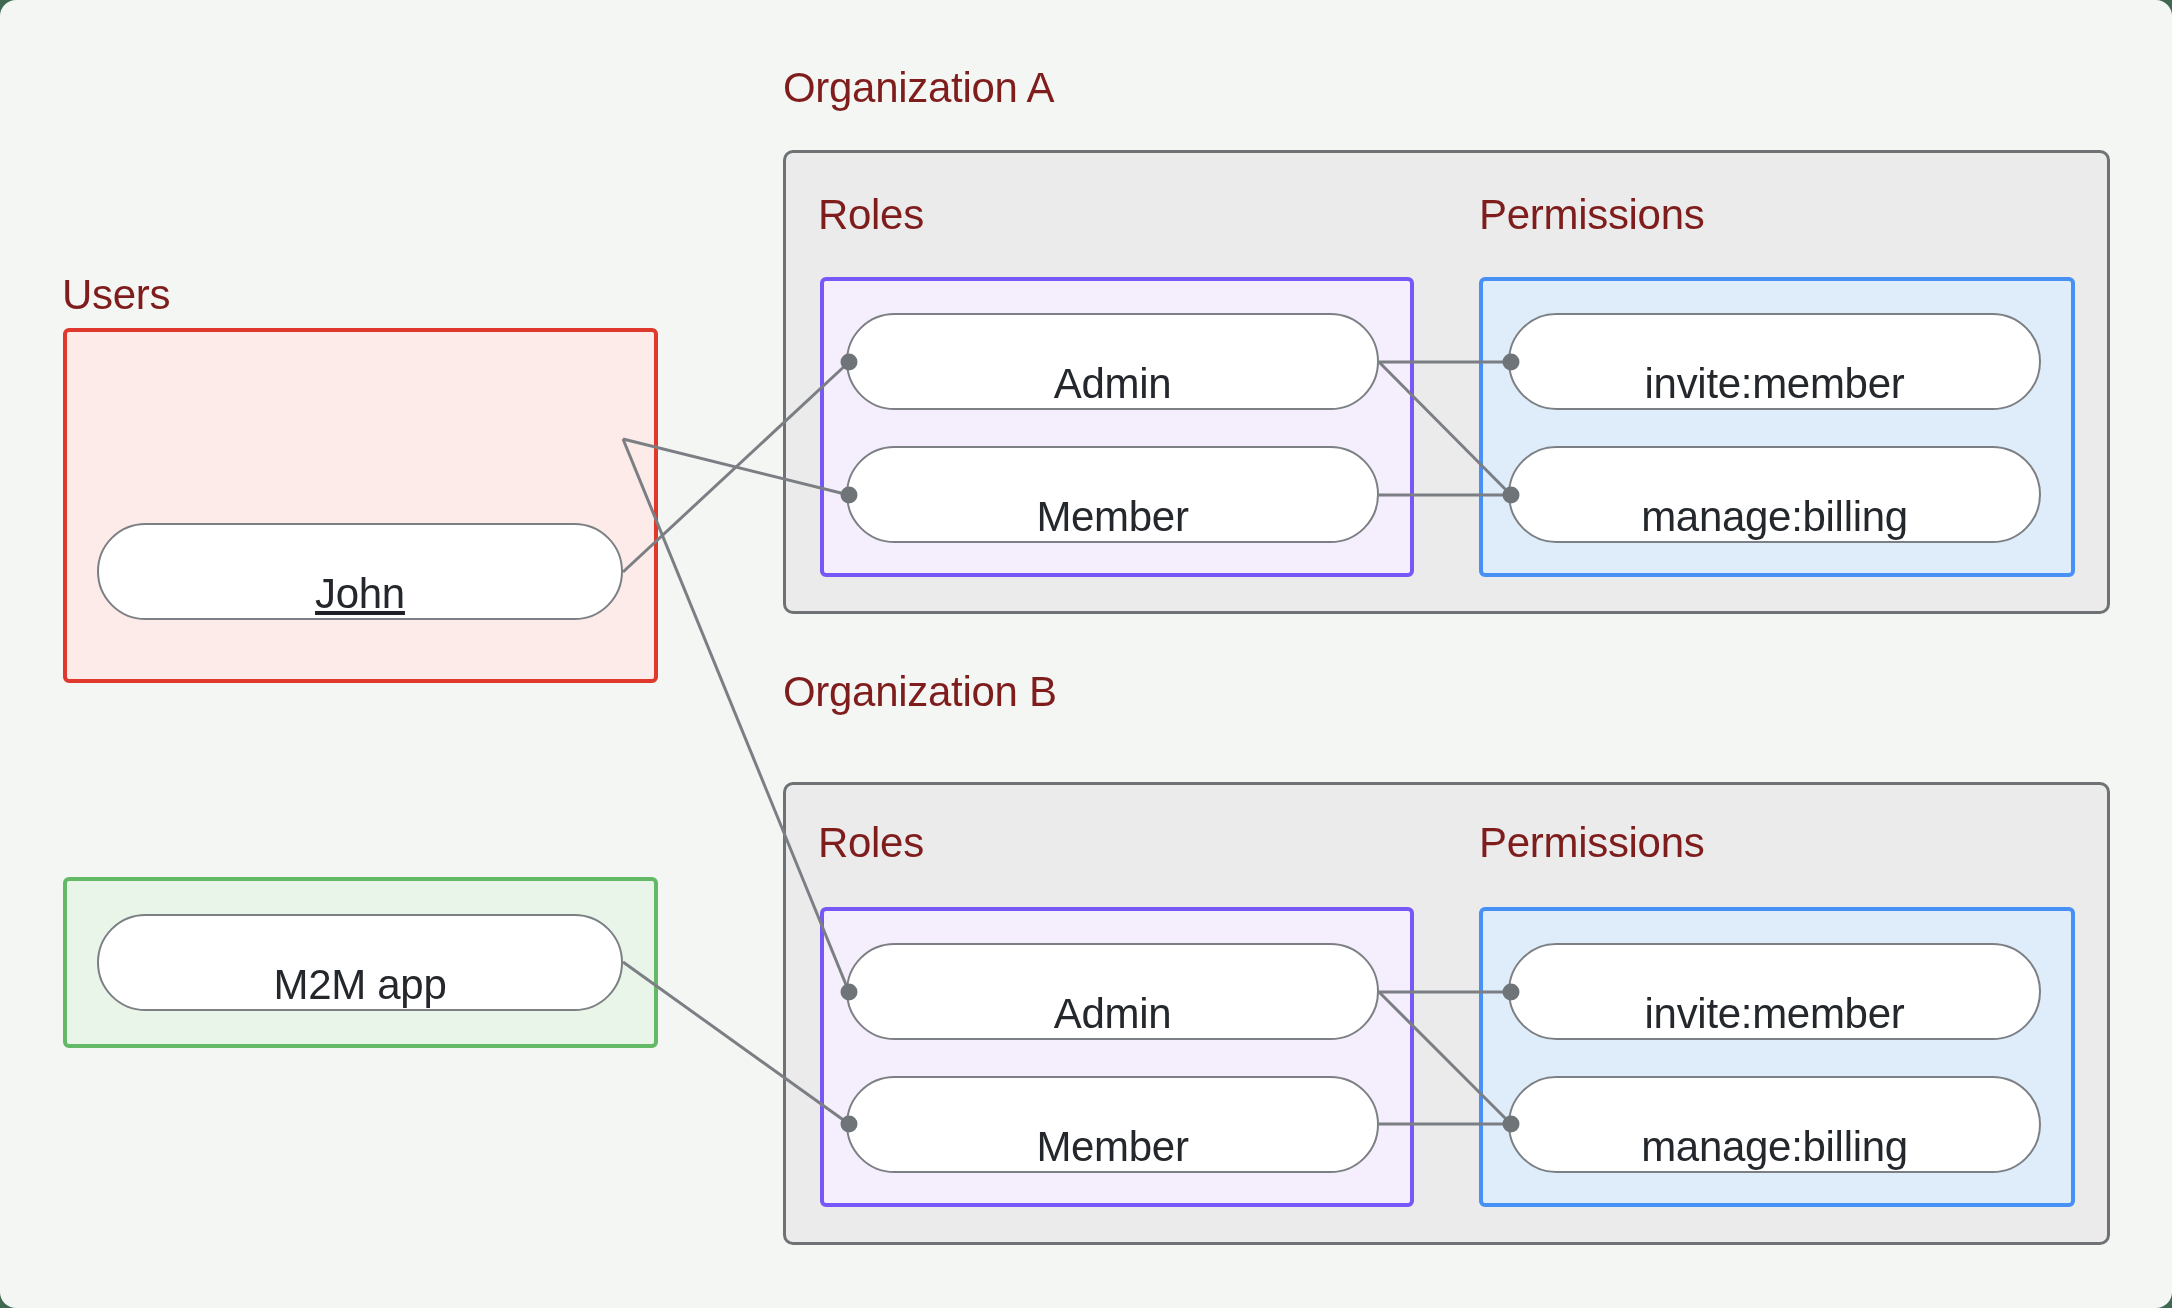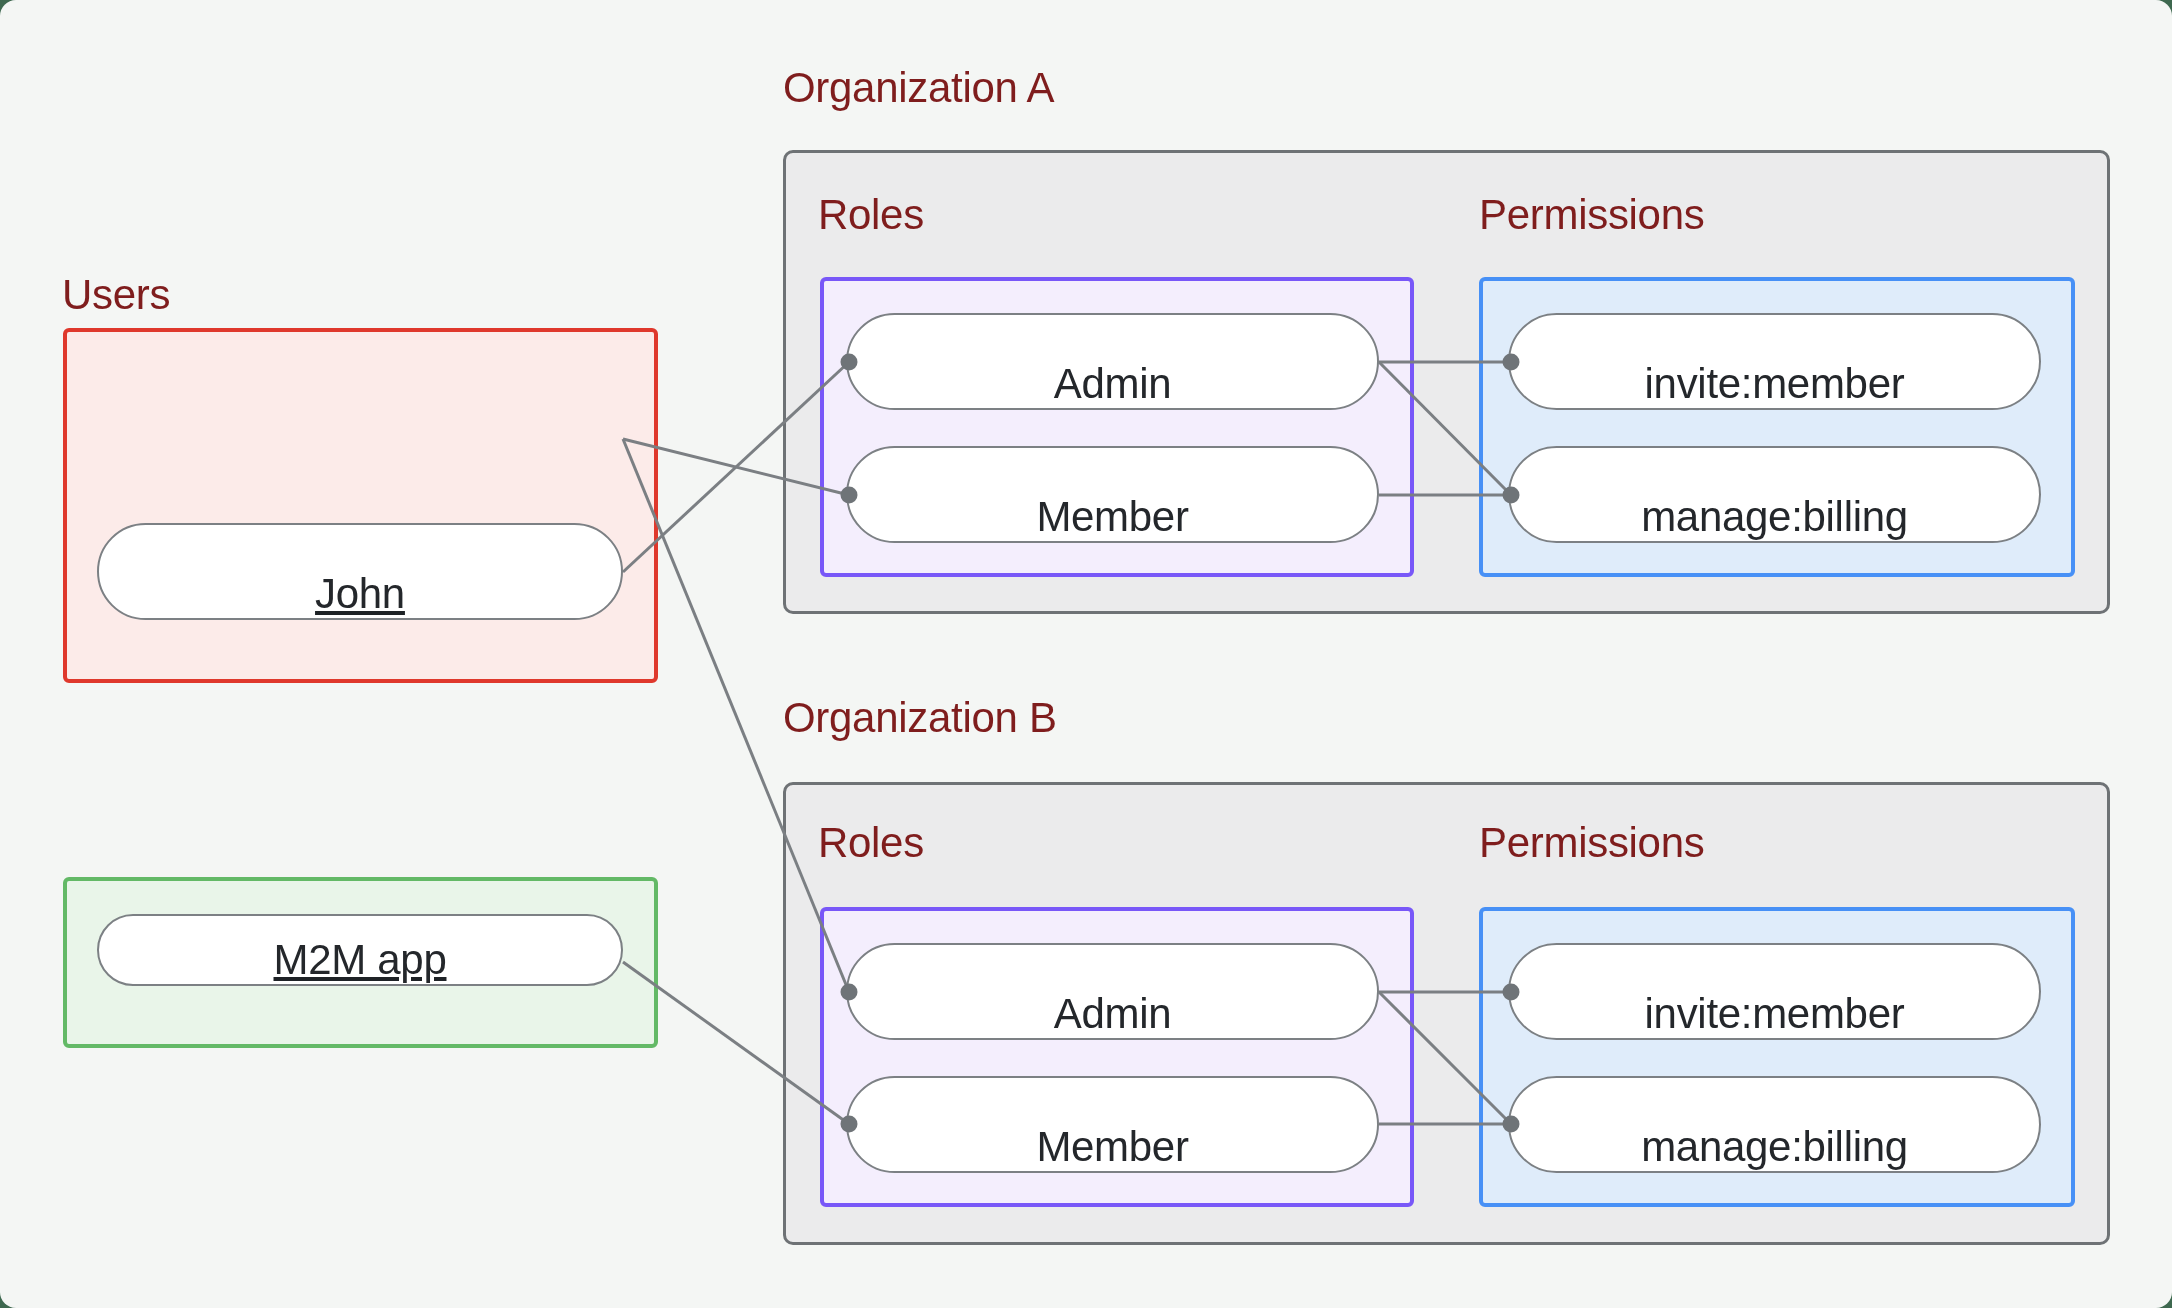--- a/index.html
+++ b/index.html
@@ -76,21 +76,21 @@
   <div class="gbox" style="left: 63px; top: 328px; width: 595px; height: 355px; border-color: rgb(223, 56, 44); background-color: rgb(252, 235, 233);"></div>
 
 
   <div class="pill" style="left:97px; top:523px; width:526px; height:97px;text-decoration:underline;">
     <span>John</span>
   </div>
 
 
   <div class="gbox" style="left: 63px; top: 877px; width: 595px; height: 171px; border-color: rgb(99, 185, 102); background-color: rgb(233, 245, 233);"></div>
 
-  <div class="pill" style="left:97px; top:914px; width:526px; height:72px;text-decoration:underline;">
+  <div class="pill" style="left:97px; top:914px; width:526px; height:97px;">
     <span>M2M app</span>
   </div>
 
   <div class="label" style="left:783px; top:67px;">Organization A</div>
 
   <div class="orgbox" style="left: 783px; top: 150px; width: 1327px; height: 464px; border-color: rgb(110, 114, 117); background-color: rgb(235, 235, 236);"></div>
 
   <div class="label" style="left:818px; top:194px;">Roles</div>
 
   <div class="gbox" style="left: 820px; top: 277px; width: 594px; height: 300px; border-color: rgb(120, 87, 248); background-color: rgb(244, 238, 253);"></div>
@@ -108,21 +108,21 @@
   <div class="gbox" style="left: 1479px; top: 277px; width: 596px; height: 300px; border-color: rgb(71, 144, 246); background-color: rgb(223, 236, 250);"></div>
 
   <div class="pill" style="left:1508px; top:313px; width:533px; height:97px;">
     <span>invite:member</span>
   </div>
 
   <div class="pill" style="left:1508px; top:446px; width:533px; height:97px;">
     <span>manage:billing</span>
   </div>
 
-  <div class="label" style="left:783px; top:697px;">Organization B</div>
+  <div class="label" style="left:783px; top:671px;">Organization B</div>
 
   <div class="orgbox" style="left: 783px; top: 782px; width: 1327px; height: 463px; border-color: rgb(110, 114, 117); background-color: rgb(235, 235, 236);"></div>
 
   <div class="label" style="left:818px; top:822px;">Roles</div>
 
   <div class="gbox" style="left: 820px; top: 907px; width: 594px; height: 300px; border-color: rgb(120, 87, 248); background-color: rgb(244, 238, 253);"></div>
 
   <div class="pill" style="left:846px; top:943px; width:533px; height:97px;">
     <span>Admin</span>
   </div>

